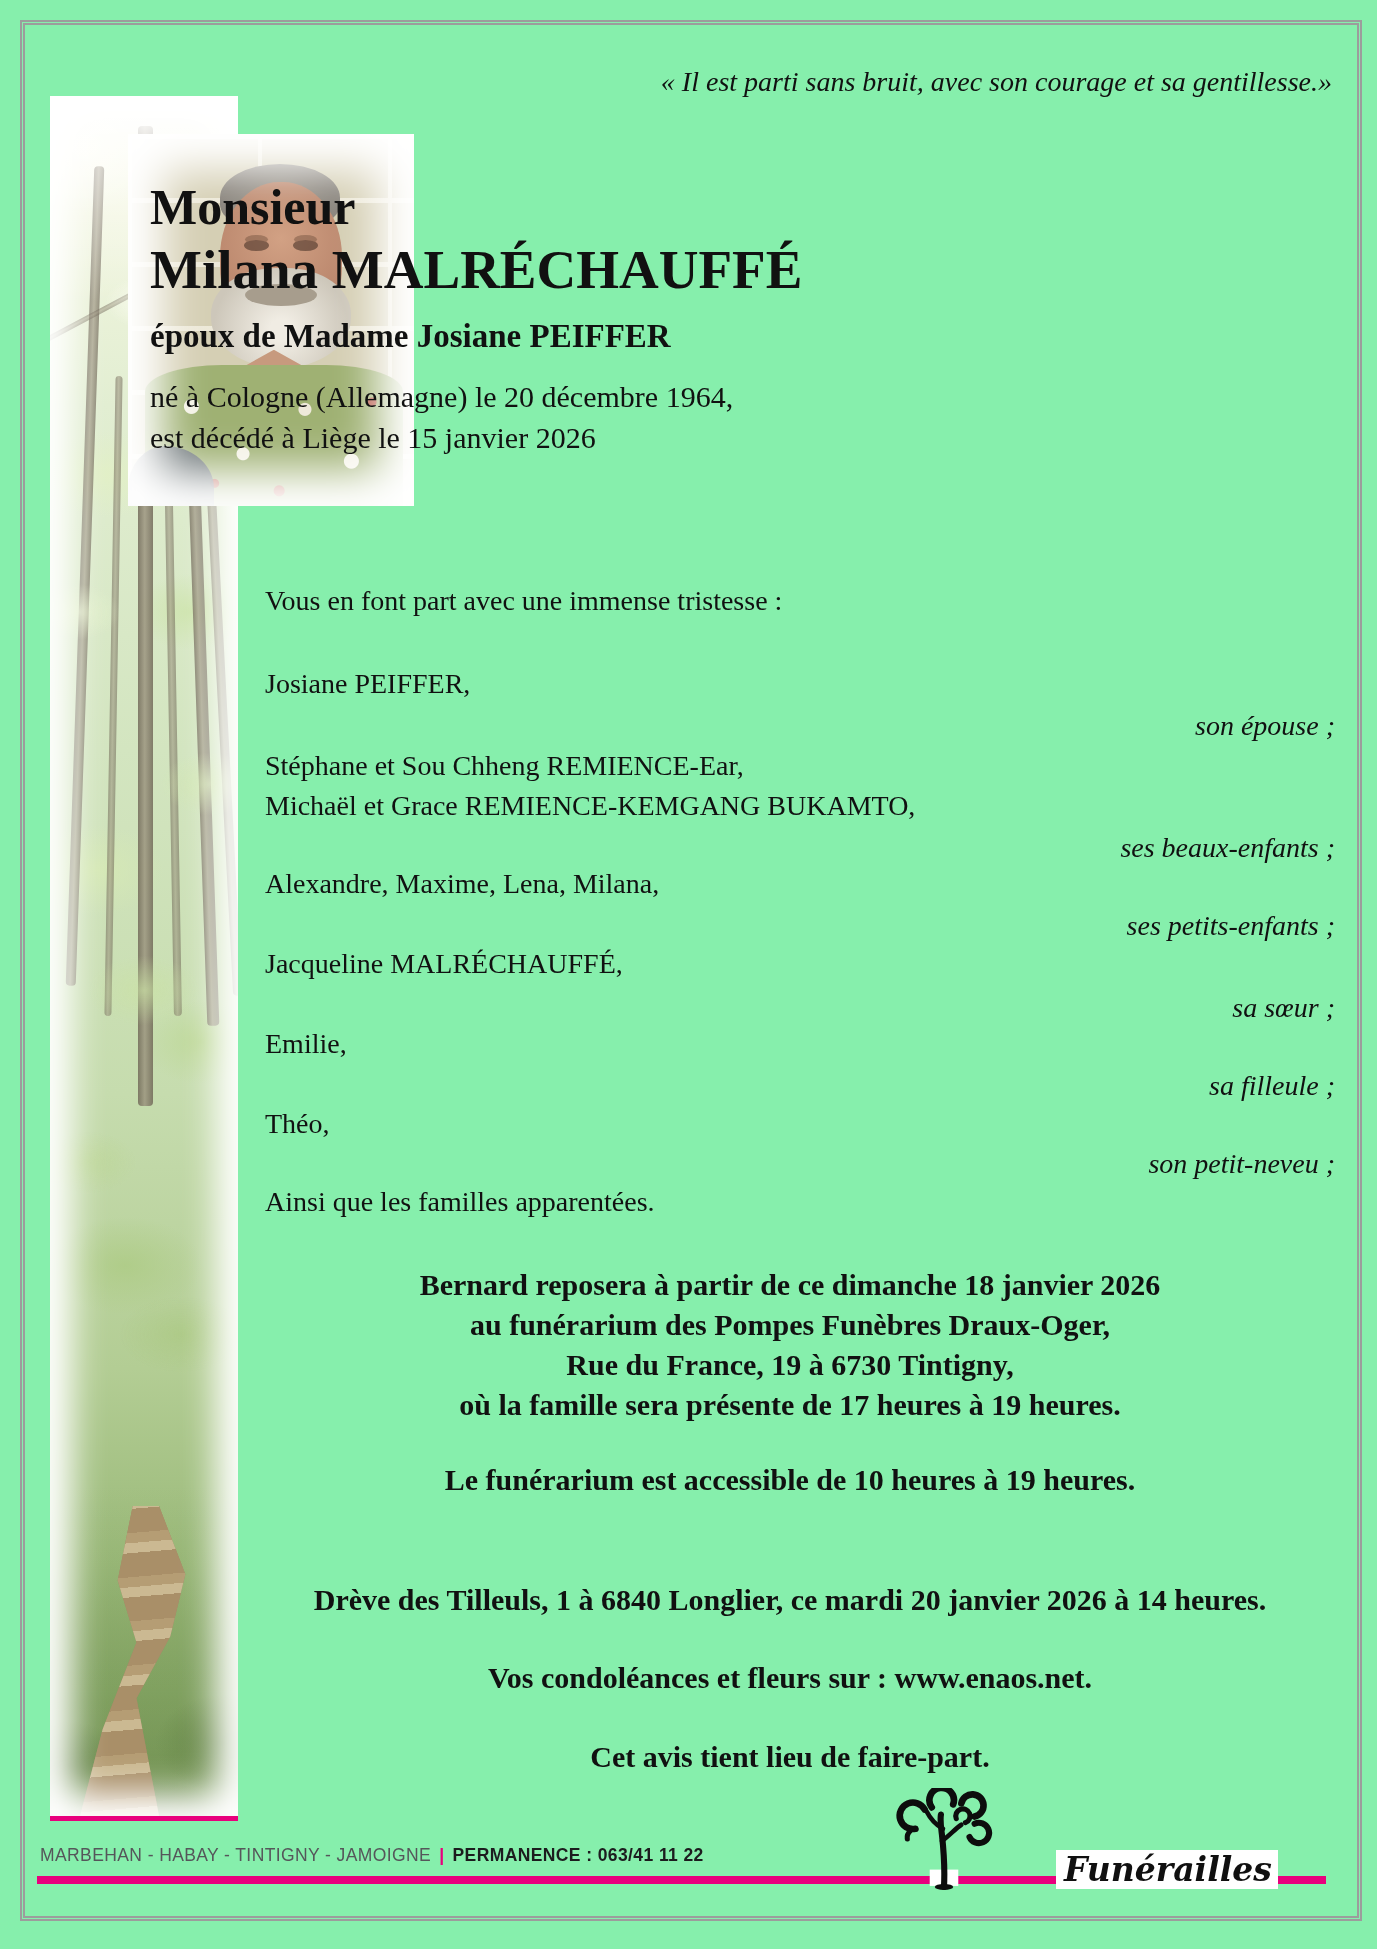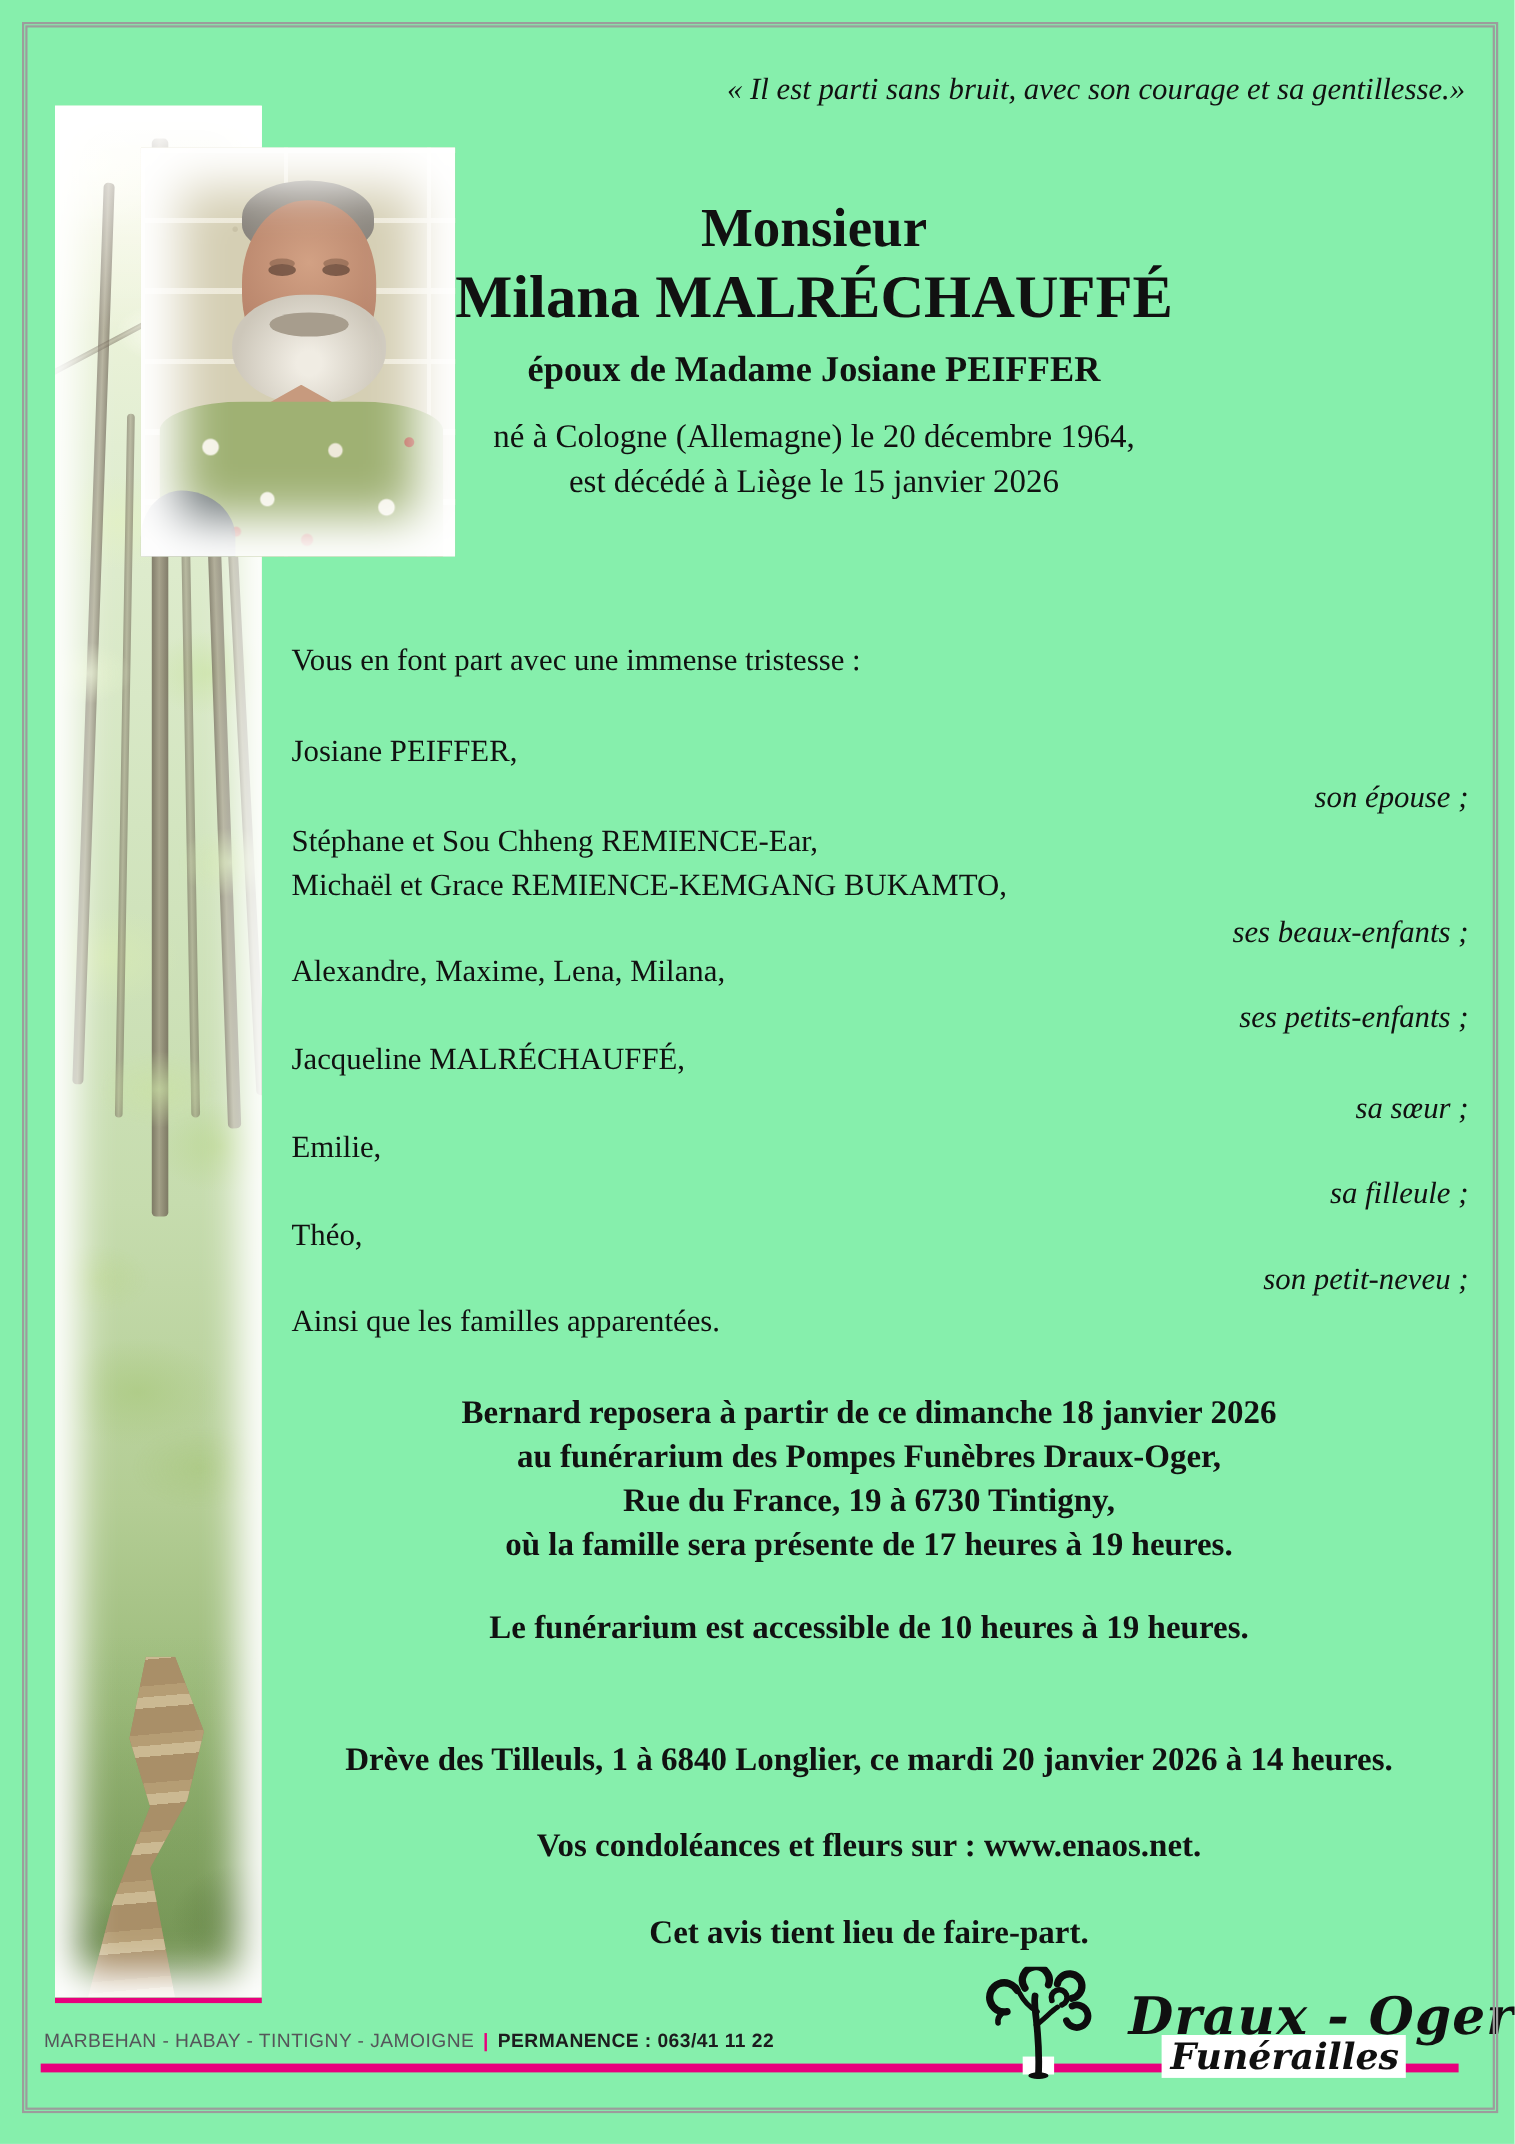--- a/index.html
+++ b/index.html
@@ -94,21 +94,21 @@
   }
   .collar{position:absolute;left:38%;top:58%;width:26%;height:16%;
     background:linear-gradient(180deg,#c79a7e 0 30%,#f3f1e8 30%);
     clip-path:polygon(50% 0,100% 35%,78% 100%,50% 55%,22% 100%,0 35%);}
   .shoulder{position:absolute;left:0;bottom:0;width:30%;height:16%;background:#5d6572;
     border-radius:60% 80% 0 0/100% 100% 0 0;opacity:.85;}
   .photo-fade{position:absolute;inset:0;box-shadow:inset 0 0 44px 36px #fff;}
   
   .abs{position:absolute;}
   .quote{top:66px;right:45px;font-style:italic;font-size:28px;z-index:3;}
-  .hdr{left:150px;width:1180px;text-align:center;z-index:3;}
+  .hdr{left:150px;width:1180px;text-align:left;z-index:3;}
   .h-monsieur{top:178px;font-size:50px;font-weight:bold;}
   .h-name{top:238px;font-size:55px;font-weight:bold;}
   .h-epoux{top:318px;font-size:33px;font-weight:bold;}
   .h-birth{top:380px;font-size:30px;}
   .h-death{top:421px;font-size:30px;}
   .row{font-size:28px;z-index:3;}
   .name-row{left:265px;}
   .rel-row{right:42px;font-style:italic;}
   .ctr{left:240px;width:1100px;text-align:center;font-weight:bold;font-size:30px;z-index:3;}
   
@@ -221,15 +221,14 @@
       <path d="M22 40 a13 13 0 1 1 9 -19" stroke-width="6.5"></path>
       <path d="M38 19 a12 12 0 1 1 21 -3" stroke-width="6.5"></path>
       <path d="M67 15 a11 11 0 1 1 13 13" stroke-width="6.5"></path>
       <path d="M80 35 a10 10 0 1 1 -5 13" stroke-width="6"></path>
       <path d="M14 50 a9 9 0 0 1 3 -8" stroke-width="5"></path>
       <path d="M62 30 a7 7 0 1 1 9 4" stroke-width="5"></path>
     </g>
     <ellipse cx="50" cy="97" rx="9" ry="3" fill="#0d0d0d"></ellipse>
   </svg>
 
-  <div class="brand">Draux - Oger</div>
   <div class="brand-sub">Funérailles</div>
 </div>
 
 </body></html>

